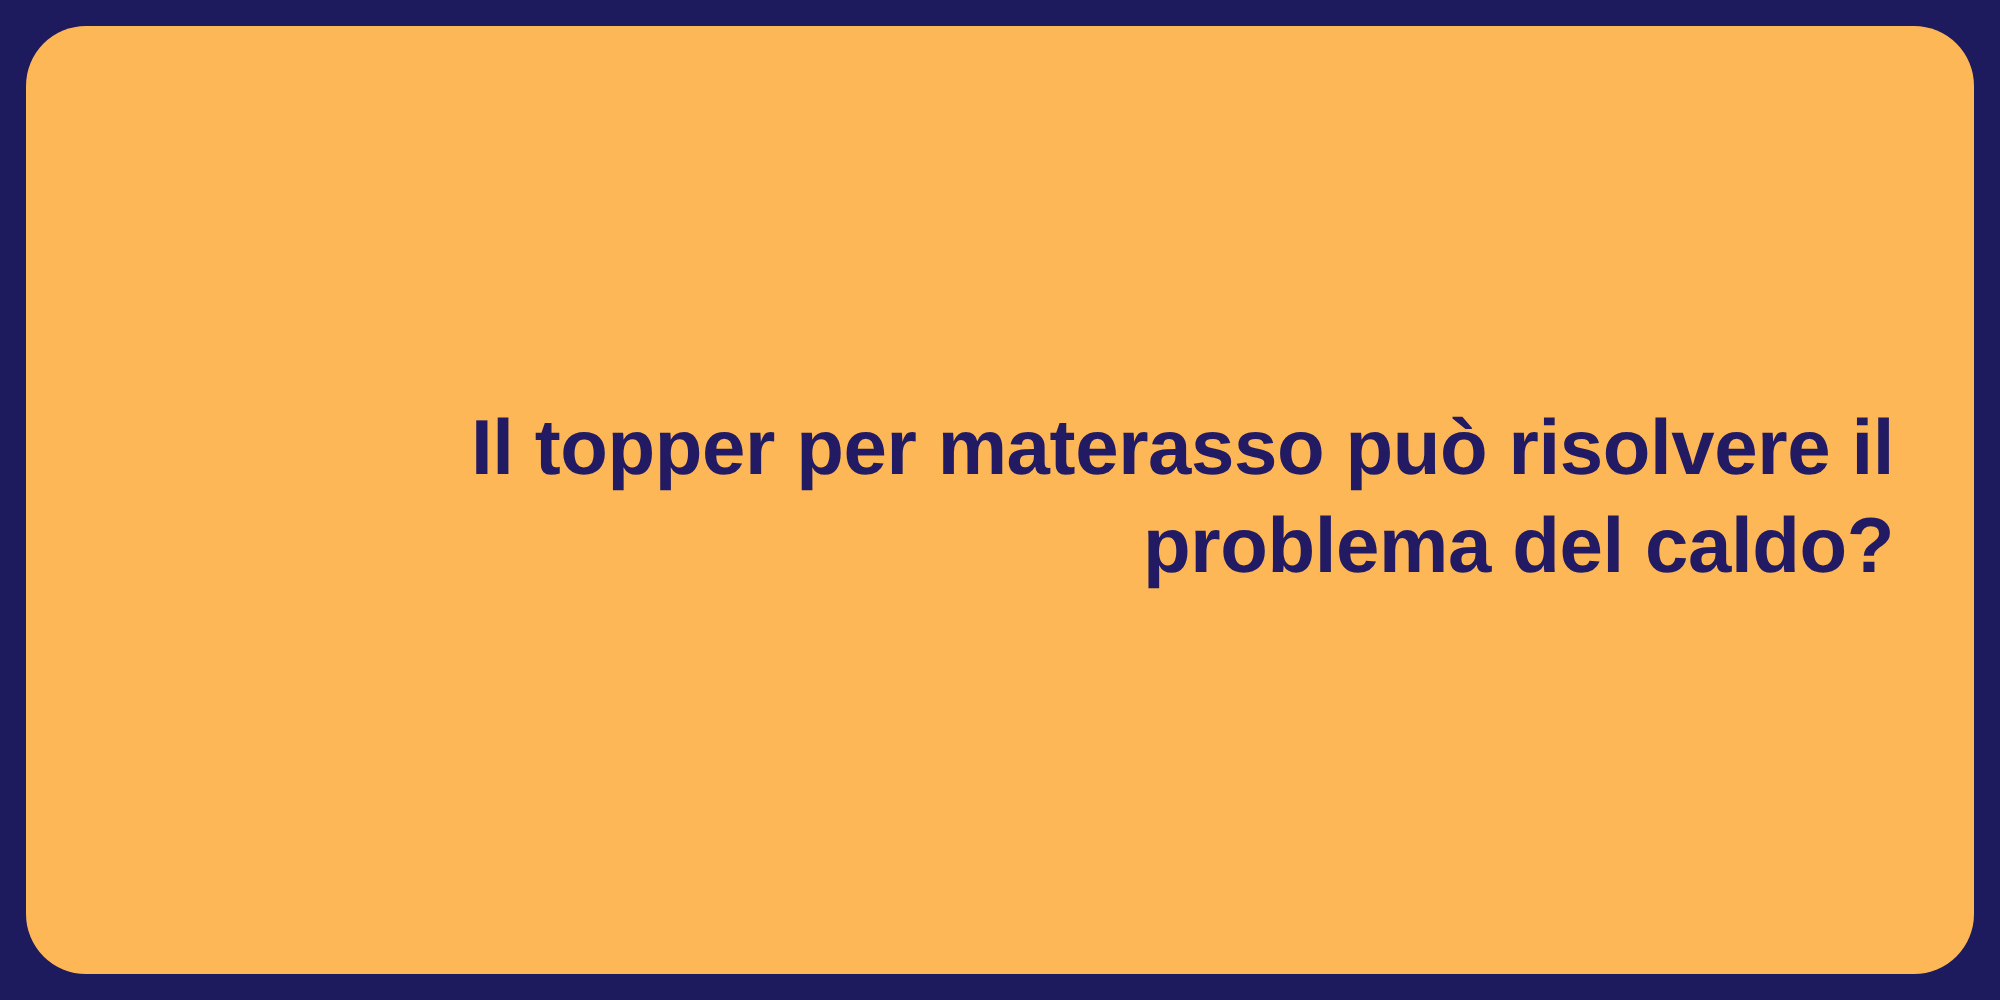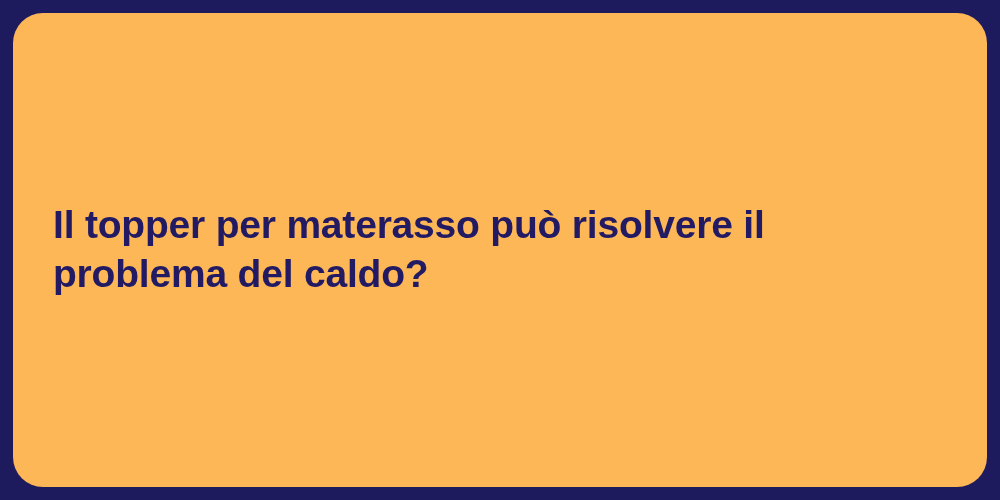--- a/index.html
+++ b/index.html
@@ -33,21 +33,21 @@
     padding: 0 40px;
   }
   .headline {
     margin: 0;
     font-family: "Liberation Sans", sans-serif;
     font-size: 39px;
     font-weight: bold;
     line-height: 1.25;
     letter-spacing: -0.2px;
     color: #221b63;
-    text-align: left;
+    text-align: right;
     max-width: 920px;
     word-wrap: break-word;
   }
 </style>
 </head>
 <body>
 
 <div class="frame">
   <div class="panel">
     <h1 class="headline">Il topper per materasso può risolvere il problema del caldo?</h1>

